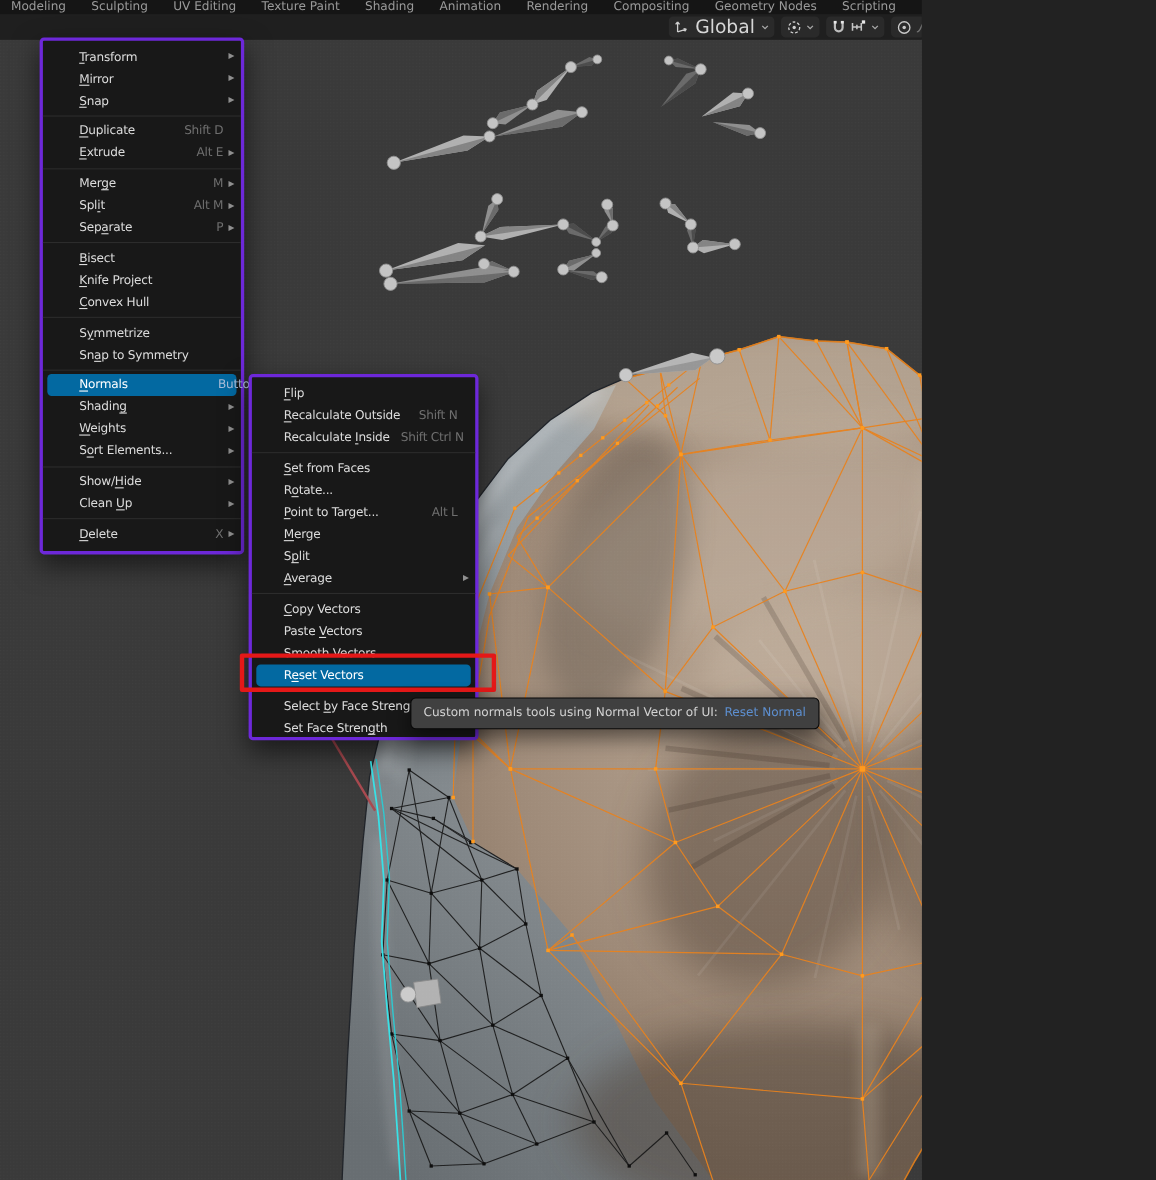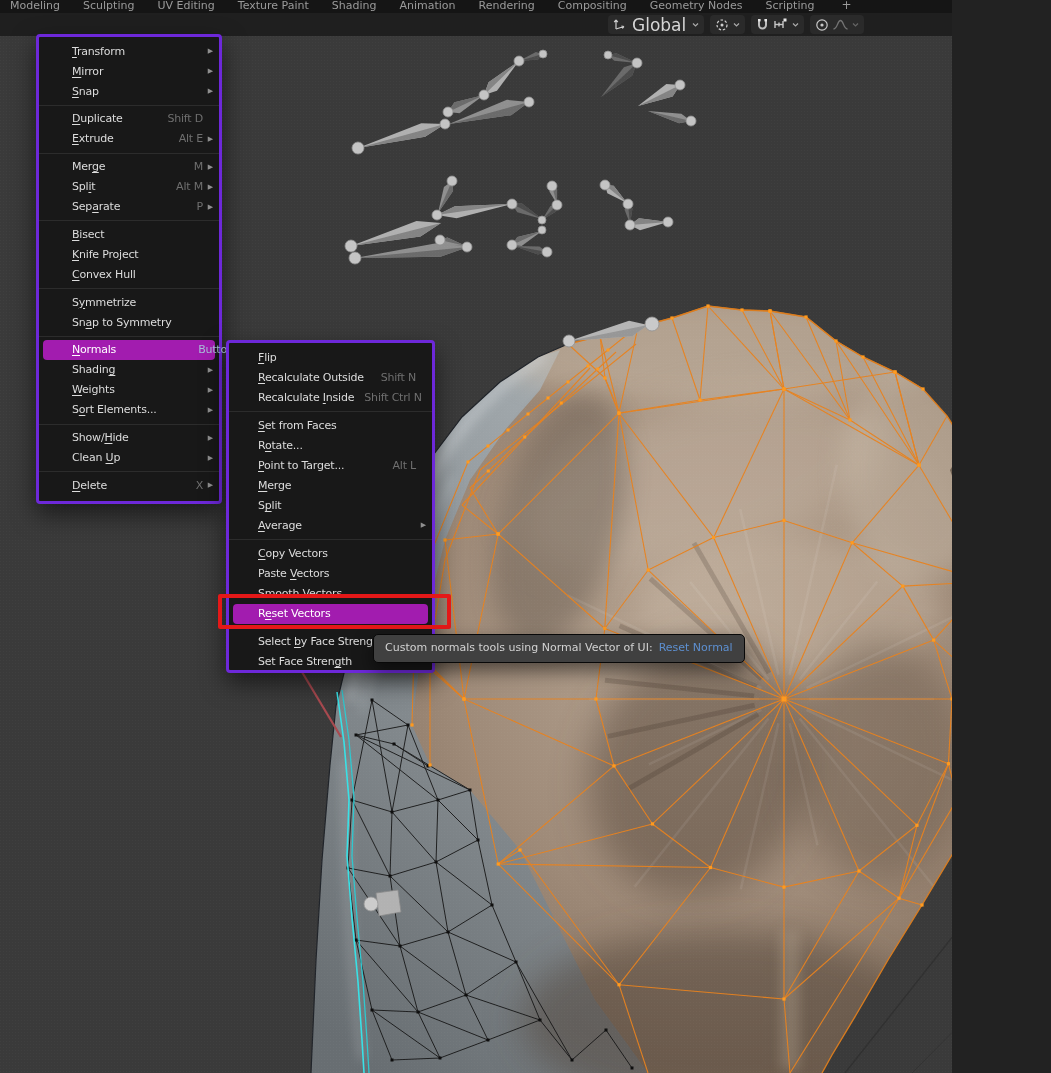--- a/index.html
+++ b/index.html
@@ -1,16 +1,16 @@
 <!DOCTYPE html>
 <html><head>
 <meta charset="utf-8">
 <style>
   html,body{margin:0;padding:0;background:#222;}
-  #app{position:relative;width:952px;height:1073px;overflow:hidden;
+  #app{position:relative;width:838px;height:1073px;overflow:hidden;
        font-family:"DejaVu Sans","Liberation Sans",sans-serif;
        -webkit-font-smoothing:antialiased;}
   
   #topbar{position:absolute;left:0;top:0;width:1051px;height:13px;background:#151515;overflow:hidden;}
   #topbar .row{display:flex;align-items:center;height:26px;transform:translateY(-8px);padding-left:10px;}
   #topbar .tab{color:#9a9a9a;font-size:11px;margin-right:23px;white-space:nowrap;}
   #topbar .plus{color:#9a9a9a;font-size:12px;margin-left:4px;}
   
   #menubar{position:absolute;left:0;top:13px;width:1051px;height:23px;background:#1f1f1f;}
   #menubar .left{position:absolute;left:8px;top:0;height:23px;display:flex;align-items:center;}
@@ -25,21 +25,21 @@
   .menu-panel{position:absolute;background:#181818;border:3px solid #6d28d9;border-radius:4px;
               box-shadow:0 10px 24px rgba(0,0,0,.55);padding:4px 0;box-sizing:border-box;z-index:20;}
   #mesh-menu{left:36px;top:34px;width:186px;height:470px;}
   #normals-menu{left:226px;top:340px;width:209px;height:333px;}
   .mi{height:20px;display:flex;align-items:center;padding:0 6px 0 33px;font-size:11px;color:#dcdcdc;
       letter-spacing:-.2px;white-space:nowrap;}
   #normals-menu .mi{padding-left:29px;}
   .mi .grow{flex:1;}
   .mi .sc{color:#6f6f6f;margin-left:10px;}
   .mi .arr{width:10px;text-align:right;color:#8f8f8f;font-size:7px;}
-  .mi.hl{background:#a21caf;border-radius:4px;margin:0 4px;padding-left:29px;color:#ffffff;gap:36px;}
+  .mi.hl{background:#0369a1;border-radius:4px;margin:0 4px;padding-left:29px;color:#ffffff;gap:36px;}
   #normals-menu .mi.hl{padding-left:25px;justify-content:flex-end;}
   .mi.hl .sc{color:#aabdd9;text-align:right;}
   .mi.hl .arr{color:#cdd9ec;}
   .msep{height:7.75px;position:relative;}
   #normals-menu .msep{height:8.3px;}
   .msep:after{content:"";position:absolute;left:0;right:0;top:50%;border-top:1px solid #2c2c2c;}
   .uu{text-decoration:underline;text-underline-offset:2px;}
   
   #red-box{position:absolute;left:218px;top:594px;width:233px;height:35px;border:4px solid #e41818;
            border-radius:2px;box-sizing:border-box;z-index:30;}

